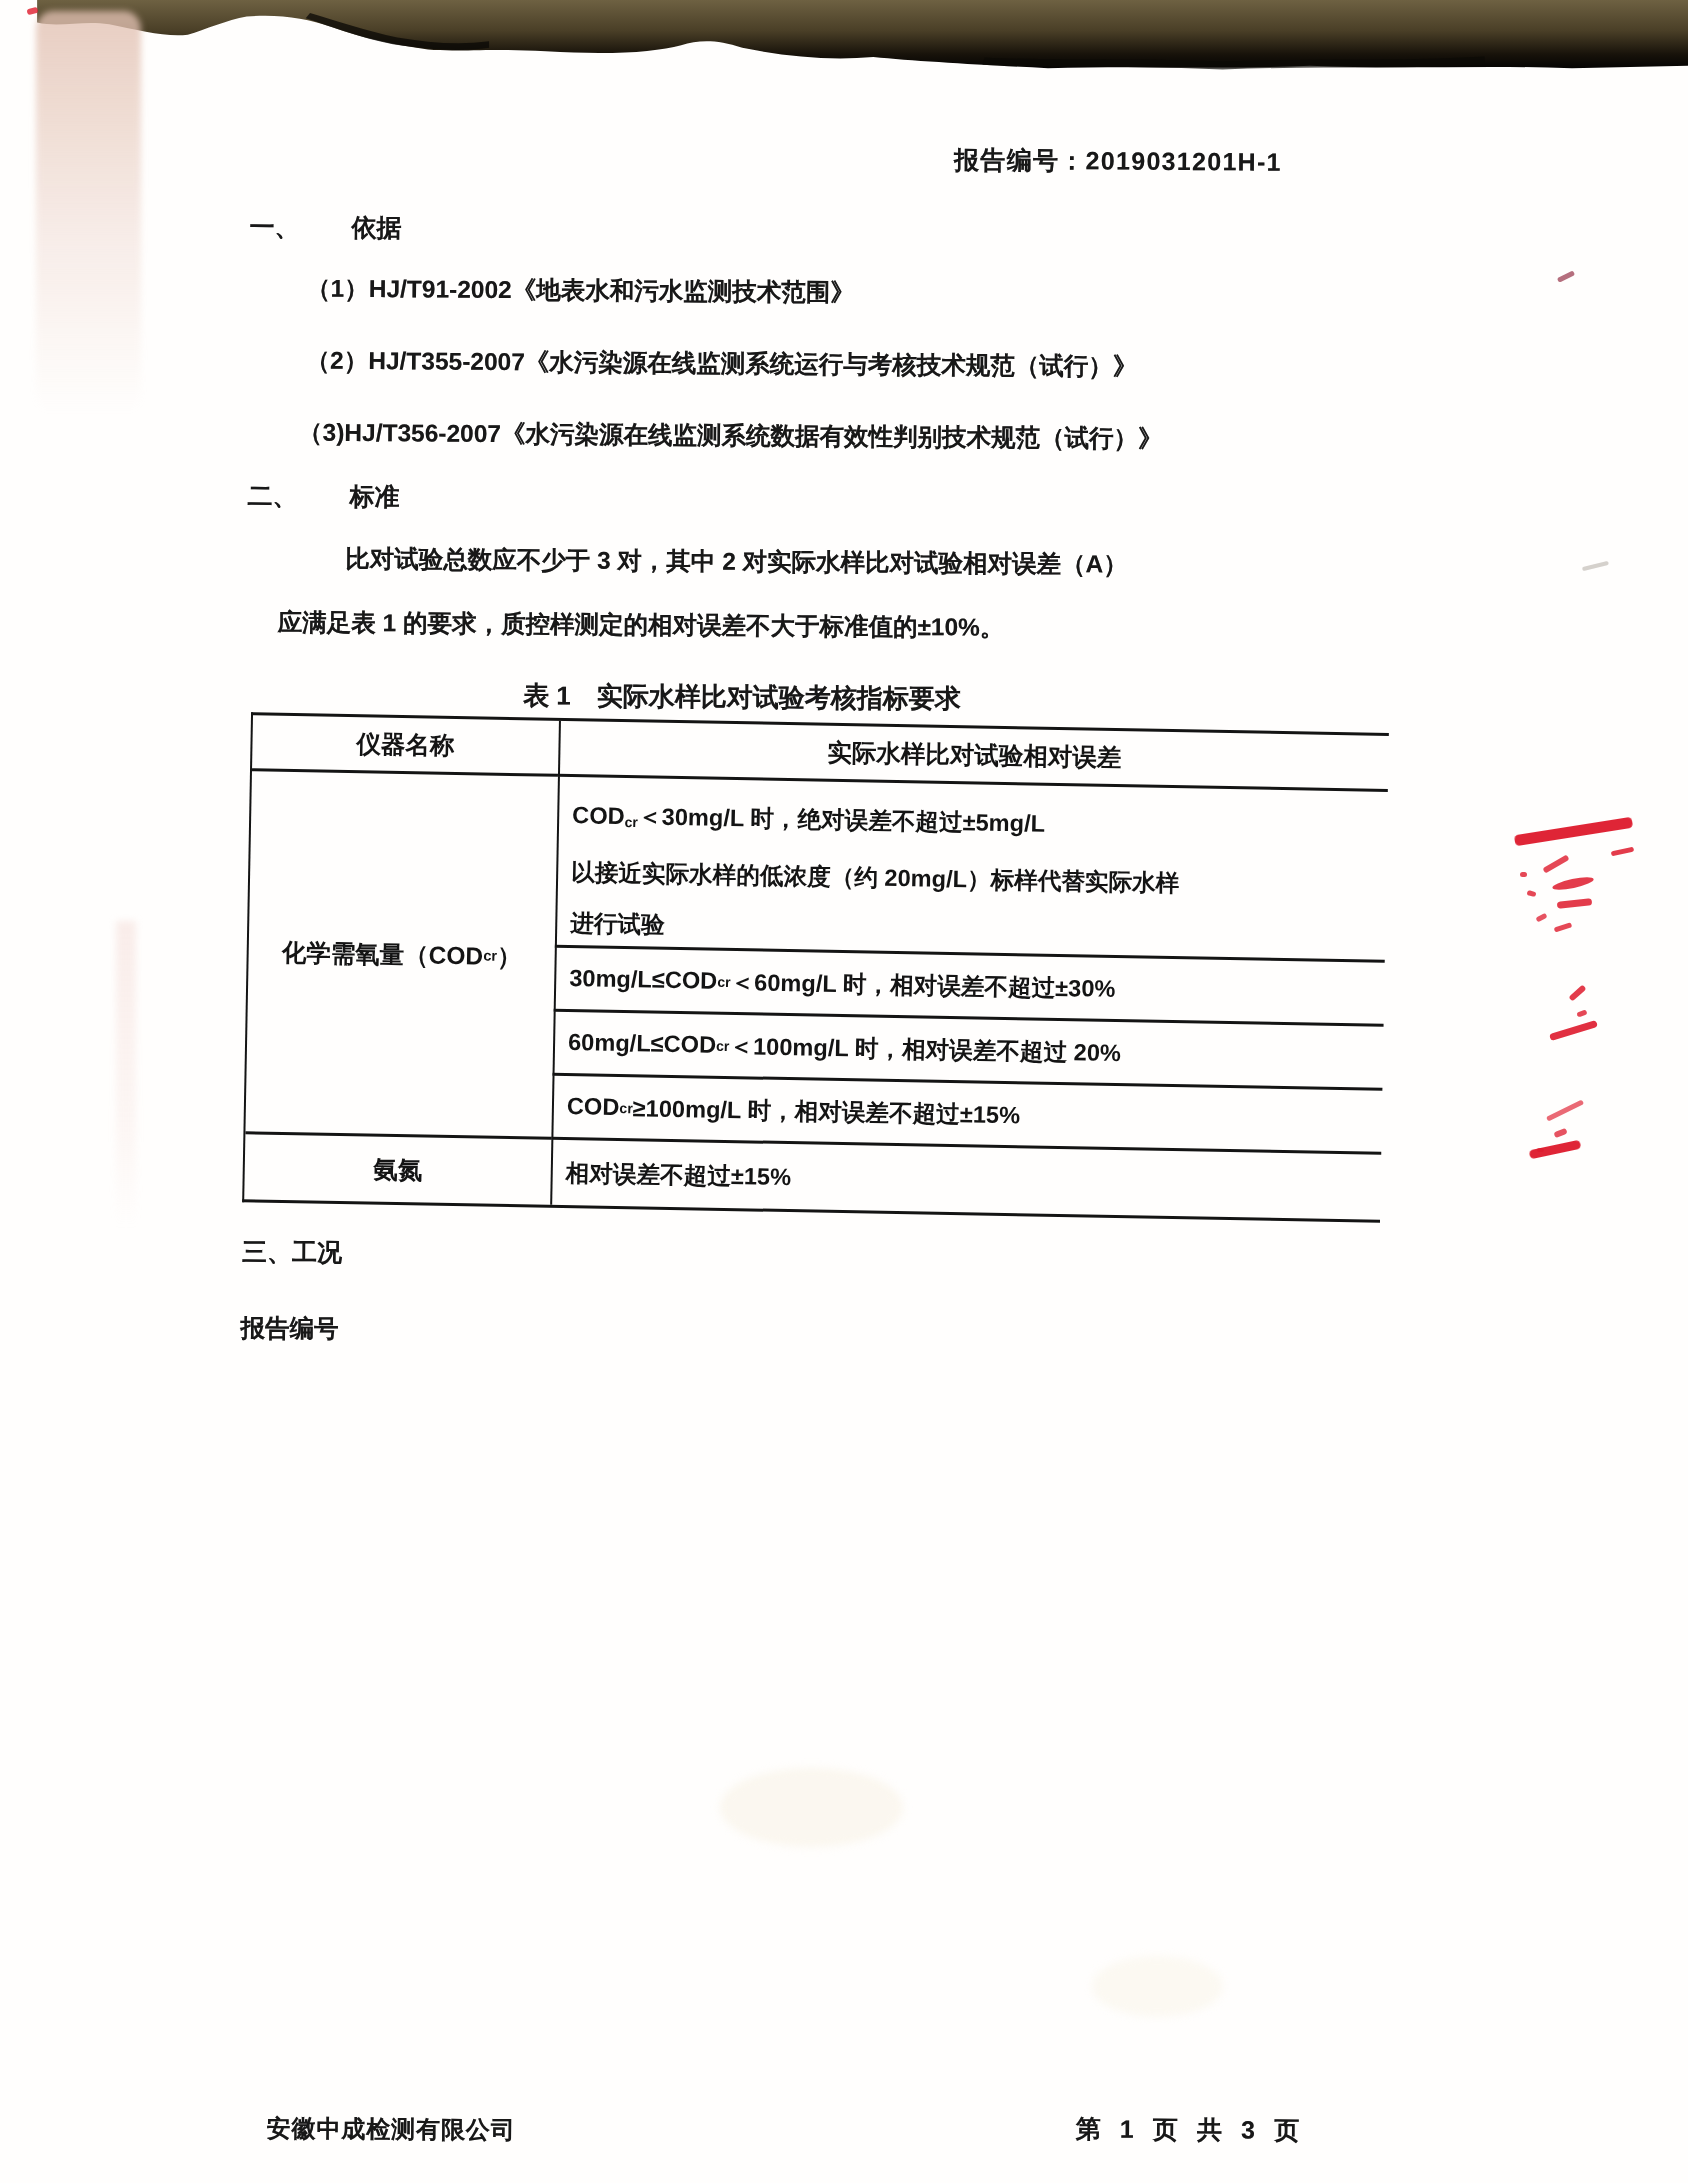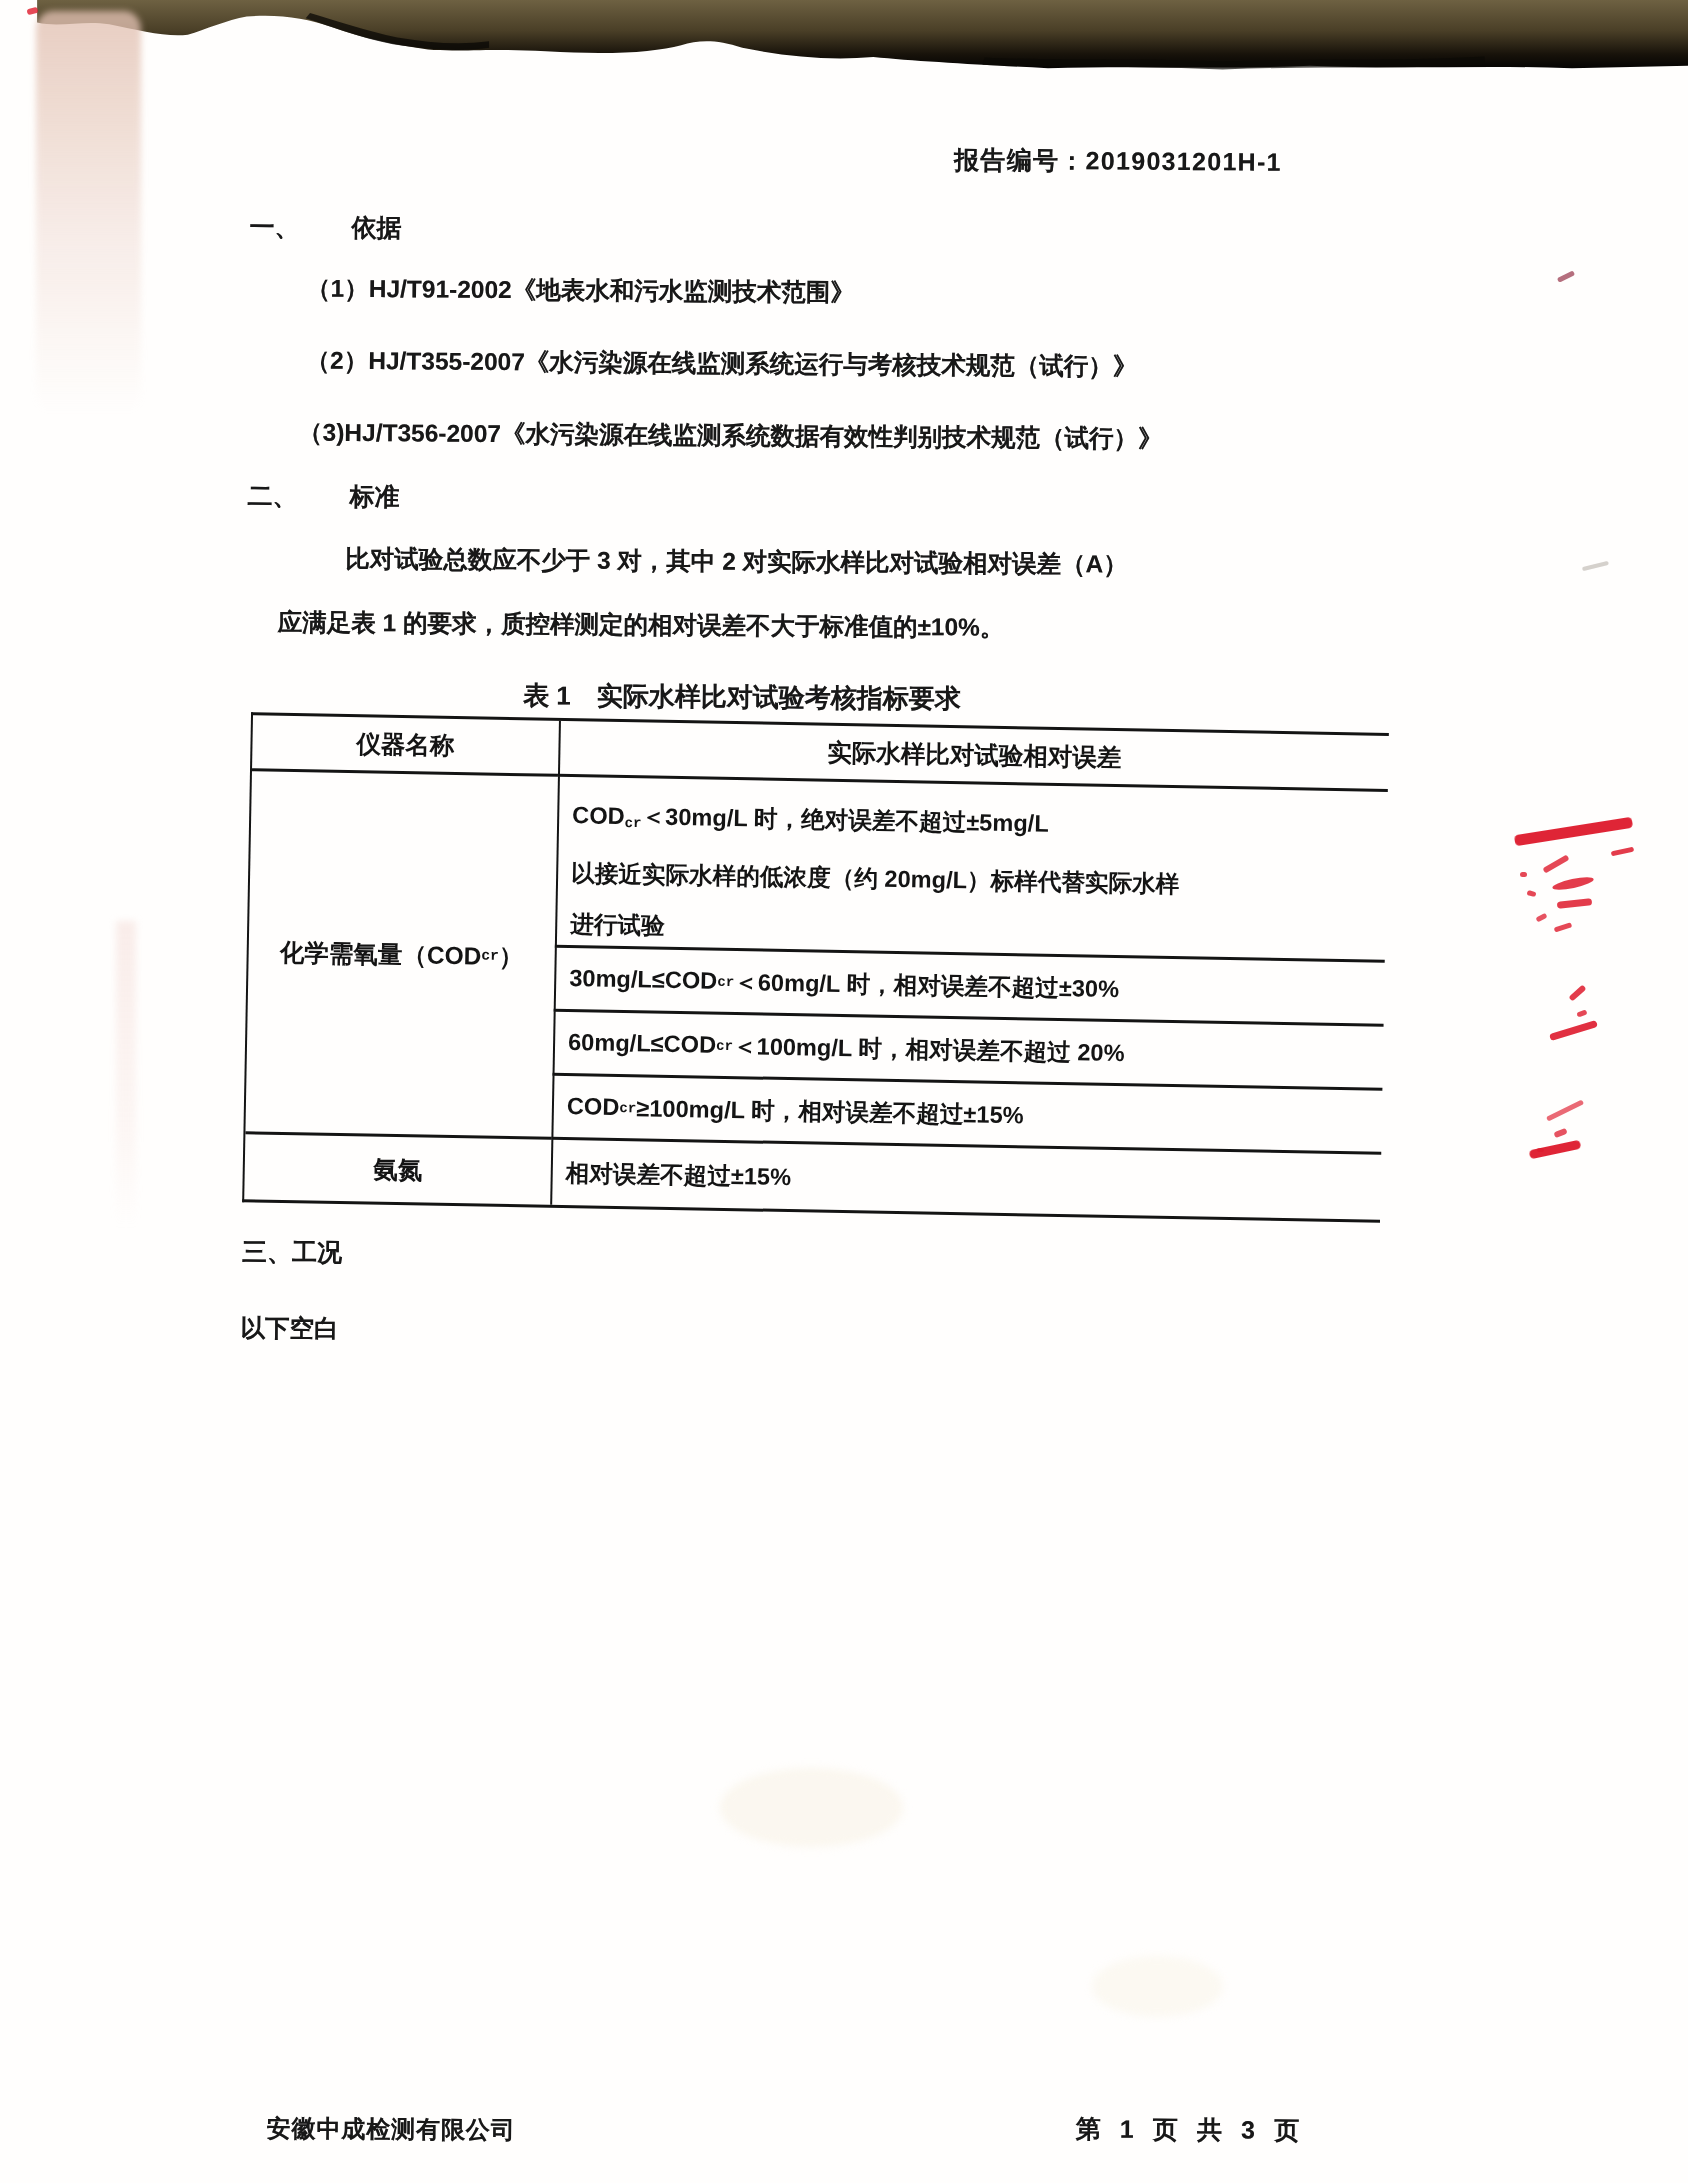--- a/index.html
+++ b/index.html
@@ -59,21 +59,21 @@
   #tbl .crit{font-size:23.6px;padding-left:13px;white-space:nowrap;}
   #th-instr{grid-area:1/1;}
   #th-crit{grid-area:1/2;}
   #cod-name{grid-area:2/1/6/2;font-size:24.5px;}
   #cod-r1{grid-area:2/2;display:block !important;padding-top:13px;line-height:51px;}
   #cod-r2{grid-area:3/2;}
   #cod-r3{grid-area:4/2;}
   #cod-r4{grid-area:5/2;}
   #nh-name{grid-area:6/1;font-size:24.5px;}
   #nh-crit{grid-area:6/2;}
-  sub{font-size:.6em;vertical-align:-.2em;font-family:Liberation Mono, monospace;}
+  sub{font-size:.6em;vertical-align:-.2em;}
   #sec3-head{left:250px;top:1235px;font-size:25px;font-weight:700;}
   #blank-note{left:249px;top:1311px;font-size:24.5px;}
   #footer-company{left:281px;top:2112px;font-size:24px;font-weight:700;letter-spacing:0.9px;}
   #footer-page{left:1090px;top:2106px;font-size:25px;font-weight:700;letter-spacing:6.1px;}
   
   .sf{position:absolute;background:currentColor;border-radius:4.4px;}
 </style>
 </head>
 <body>
 
@@ -156,20 +156,20 @@
       </div>
       <div id="cod-r2" class="cell crit v sep">30mg/L≤COD<sub>cr</sub>＜60mg/L 时，相对误差不超过±30%</div>
       <div id="cod-r3" class="cell crit v sep">60mg/L≤COD<sub>cr</sub>＜100mg/L 时，相对误差不超过 20%</div>
       <div id="cod-r4" class="cell crit v sep">COD<sub>cr</sub>≥100mg/L 时，相对误差不超过±15%</div>
 
       <div id="nh-name" class="cell center">氨氮</div>
       <div id="nh-crit" class="cell crit v">相对误差不超过±15%</div>
     </div>
 
     <div id="sec3-head" class="abs txt">三、工况</div>
-    <div id="blank-note" class="abs txt">以下空白</div>
+    <div id="blank-note" class="abs txt">报告编号</div>
 
     <div id="footer-company" class="abs txt">安徽中成检测有限公司</div>
     <div id="footer-page" class="abs txt">第 1 页 共 3 页</div>
   </div>
 
 </div>
 
 
 </body></html>

